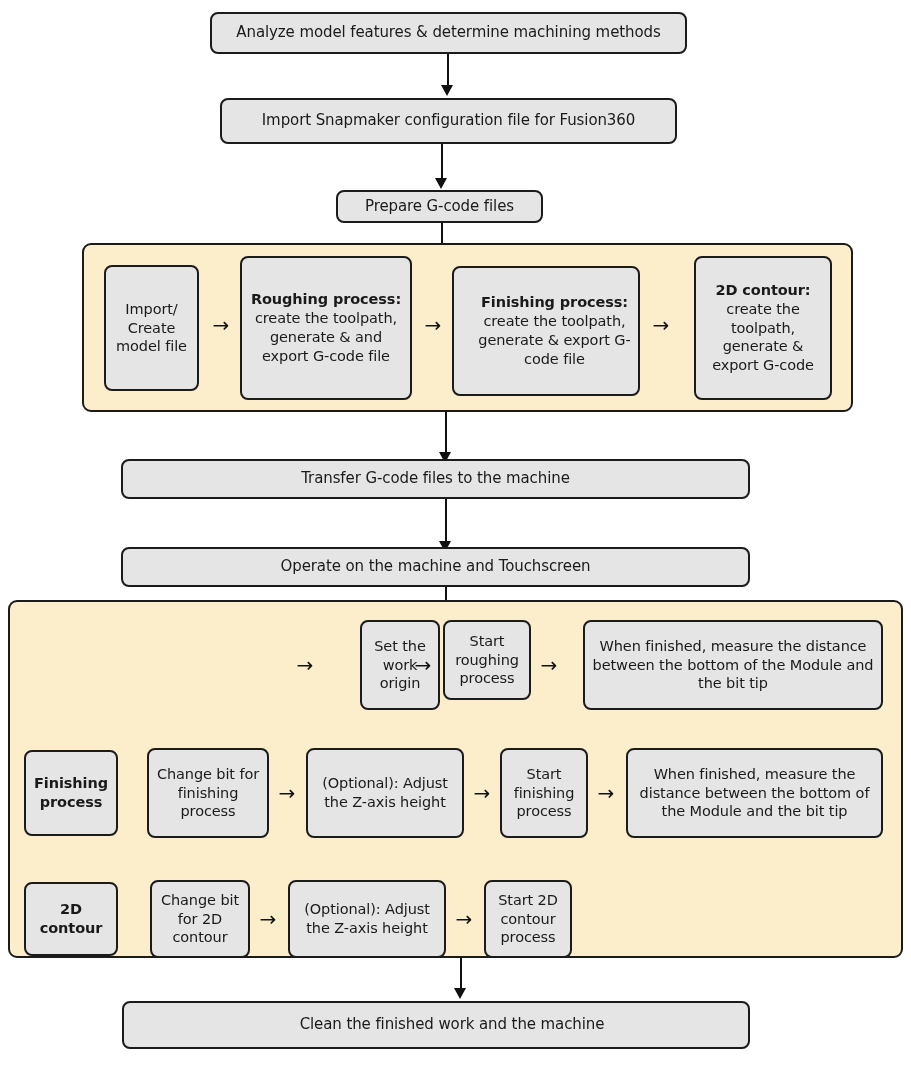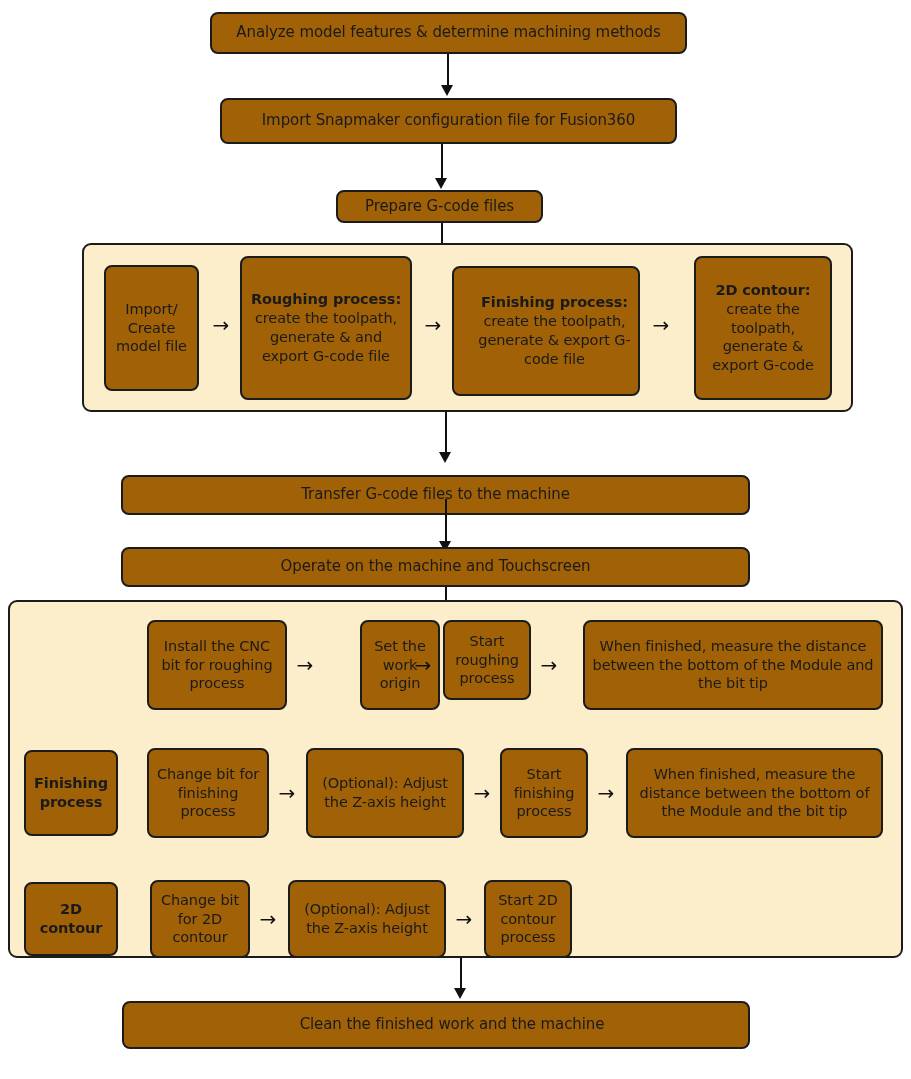--- a/index.html
+++ b/index.html
@@ -23,21 +23,21 @@
   }
   .panel {
     position: absolute;
     background: #fdeecb;
     border: 2.2px solid #1b1b1b;
     border-radius: 9px;
     box-sizing: border-box;
   }
   .node {
     position: absolute;
-    background: #a16207;
+    background: #e5e5e5;
     border: 2.2px solid #1b1b1b;
     border-radius: 8px;
     box-sizing: border-box;
     display: flex;
     align-items: center;
     justify-content: center;
     text-align: center;
     line-height: 1.30;
     padding: 2px 4px;
     font-size: 15px;
@@ -111,37 +111,34 @@
   </div>
   <div class="arrow-h" style="left:644px; top:310px; width:34px; height:30px;">→</div>
 
   <div class="node small" style="left:694px; top:256px; width:138px; height:144px;">
     <span class="inner"><span class="ttl">2D contour:</span> <span class="body">create the toolpath, generate &amp; export G-code</span></span>
   </div>
 
   <div class="vline" style="left:445px; top:412px; height:42px;"></div>
   <div class="vhead" style="left:439px; top:452px;"></div>
 
-  <div class="node" style="left:121px; top:459px; width:629px; height:40px;margin-top:16px;">
+  <div class="node" style="left:121px; top:459px; width:629px; height:40px;">
     <span class="inner">Transfer G-code files to the machine</span>
   </div>
   <div class="vline" style="left:445px; top:499px; height:44px;"></div>
   <div class="vhead" style="left:439px; top:541px;"></div>
 
   <div class="node" style="left:121px; top:547px; width:629px; height:40px;">
     <span class="inner">Operate on the machine and Touchscreen</span>
   </div>
   <div class="vline" style="left:445px; top:587px; height:14px;"></div>
 
   <div class="panel" style="left:8px; top:600px; width:895px; height:358px;">
   </div>
 
-  <div class="node small" style="left:147px; top:620px; width:140px; height:90px;">
-    <span class="inner">Install the CNC bit for roughing process</span>
-  </div>
   <div class="arrow-h" style="left:289px; top:650px; width:32px; height:30px;">→</div>
   <div class="node small" style="left:325px; top:620px; width:80px; height:90px;margin-left:35px;">
     <span class="inner">Set the work origin</span>
   </div>
   <div class="arrow-h" style="left:407px; top:650px; width:32px; height:30px;">→</div>
   <div class="node small" style="left:443px; top:620px; width:88px; height:80px;">
     <span class="inner">Start roughing process</span>
   </div>
   <div class="arrow-h" style="left:533px; top:650px; width:32px; height:30px;">→</div>
   <div class="node small" style="left:583px; top:620px; width:300px; height:90px;">

